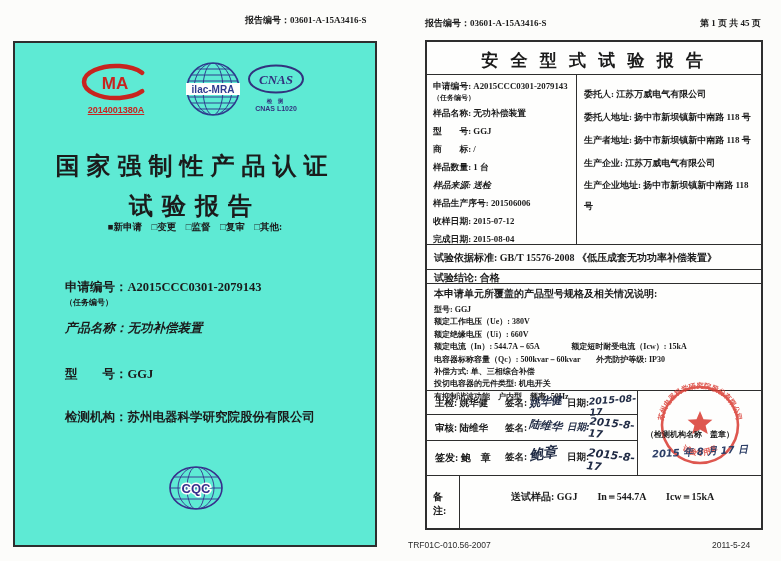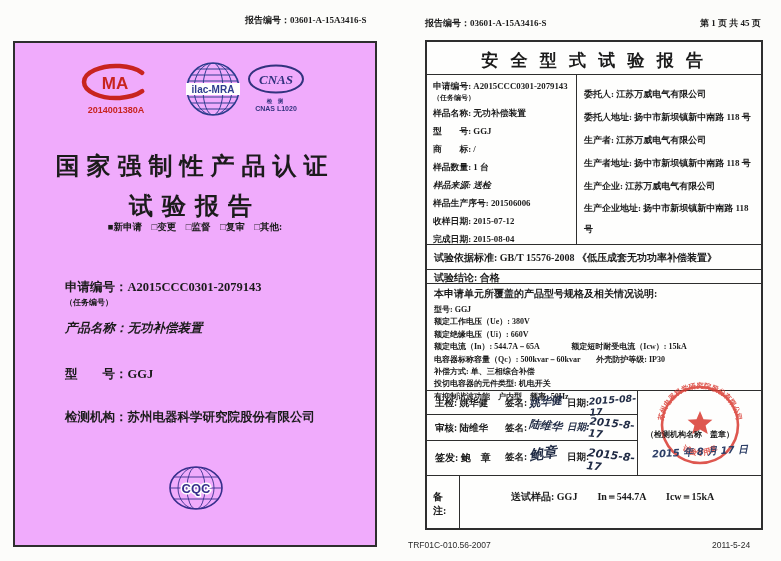--- a/index.html
+++ b/index.html
@@ -3,21 +3,21 @@
 <meta charset="utf-8">
 <style>
   html,body{margin:0;padding:0;background:#ffffff;}
   .screen{position:relative;width:781px;height:561px;background:#fcfcfa;overflow:hidden;
           font-family:"Liberation Serif","DejaVu Serif",serif;color:#1b1b1b;}
   .abs{position:absolute;}
   .b{font-weight:bold;}
   .sans{font-family:"Liberation Sans","DejaVu Sans",sans-serif;}
   .hand{font-family:"DejaVu Sans",cursive;font-style:italic;color:#1f2a44;font-weight:bold;}
   .left-page{position:absolute;left:13px;top:41px;width:364px;height:506px;
-             border:2px solid #2e2e2e;background:#f0abfc;box-sizing:border-box;}
+             border:2px solid #2e2e2e;background:#5eead4;box-sizing:border-box;}
   .rtable{position:absolute;left:425px;top:40px;width:338px;height:490px;
           border:2px solid #2e2e2e;background:#fefefd;box-sizing:border-box;}
   .cell{position:absolute;box-sizing:border-box;}
   .line9{font-size:8.8px;font-weight:bold;white-space:nowrap;}
   .cov{font-size:8px;font-weight:bold;line-height:12.4px;white-space:nowrap;}
   .redtxt{color:#c8241f;}
   .bluetxt{color:#32327e;}
   .ctr{text-align:center;width:100%;}
 </style>
 </head>
@@ -27,21 +27,21 @@
 
   <div class="abs b" style="left:245px;top:14px;font-size:9px;">报告编号：03601-A-15A3416-S</div>
 
   <div class="left-page">
 
     <div class="abs" style="left:63px;top:20px;width:76px;text-align:center;">
       <svg width="72" height="40" viewBox="0 0 72 40">
         <path d="M 62.2,9.8 A 32,16 0 1 0 62.2,28.2" fill="none" stroke="#c8241f" stroke-width="4.5" stroke-linecap="round"></path>
         <text x="35" y="25.5" font-size="17" font-weight="bold" fill="#c8241f" text-anchor="middle" font-family="Liberation Sans, DejaVu Sans, sans-serif">MA</text>
       </svg>
-      <div class="redtxt b sans" style="font-size:9px;margin-top:-2px;">2014001380A</div>
+      <div class="redtxt b sans" style="font-size:9px;margin-top:-2px;text-decoration:underline;">2014001380A</div>
     </div>
 
     <div class="abs" style="left:168px;top:16px;">
       <svg width="60" height="60" viewBox="0 0 60 60">
         <defs>
             <clipPath id="ilacClip">
               <circle cx="30" cy="30" r="26"></circle>
             </clipPath>
           </defs>
         <circle cx="30" cy="30" r="26" fill="none" stroke="#2e3c8e" stroke-width="1.6"></circle>
@@ -124,21 +124,20 @@
       <div class="line9" style="line-height:18px;">商　　标: /</div>
       <div class="line9" style="line-height:18px;">样品数量: 1 台</div>
       <div class="line9" style="line-height:18px;font-style:italic;">样品来源: 送检</div>
       <div class="line9" style="line-height:18px;">样品生产序号: 201506006</div>
       <div class="line9" style="line-height:18px;">收样日期: 2015-07-12</div>
       <div class="line9" style="line-height:18px;">完成日期: 2015-08-04</div>
     </div>
     <div class="cell" style="left:151px;top:33px;width:183px;height:169px;padding:8px 2px 0 6px;">
       <div class="b" style="font-size:9px;line-height:23px;">委托人: 江苏万威电气有限公司</div>
       <div class="b" style="font-size:9px;line-height:23px;">委托人地址: 扬中市新坝镇新中南路 118 号</div>
-      <div class="b" style="font-size:9px;line-height:23px;">生产者: 江苏万威电气有限公司</div>
       <div class="b" style="font-size:9px;line-height:23px;">生产者地址: 扬中市新坝镇新中南路 118 号</div>
       <div class="b" style="font-size:9px;line-height:23px;">生产企业: 江苏万威电气有限公司</div>
       <div class="b" style="font-size:9px;line-height:21px;">生产企业地址: 扬中市新坝镇新中南路 118 号</div>
     </div>
 
     <div class="cell b" style="left:0;top:202px;width:334px;height:25px;border-top:1.5px solid #2e2e2e;
          font-size:10px;padding:6px 0 0 7px;">试验依据标准: GB/T 15576-2008 《低压成套无功功率补偿装置》</div>
 
     <div class="cell b" style="left:0;top:227px;width:334px;height:14px;border-top:1.5px solid #2e2e2e;
          font-size:10px;padding:1px 0 0 7px;">试验结论: 合格</div>

